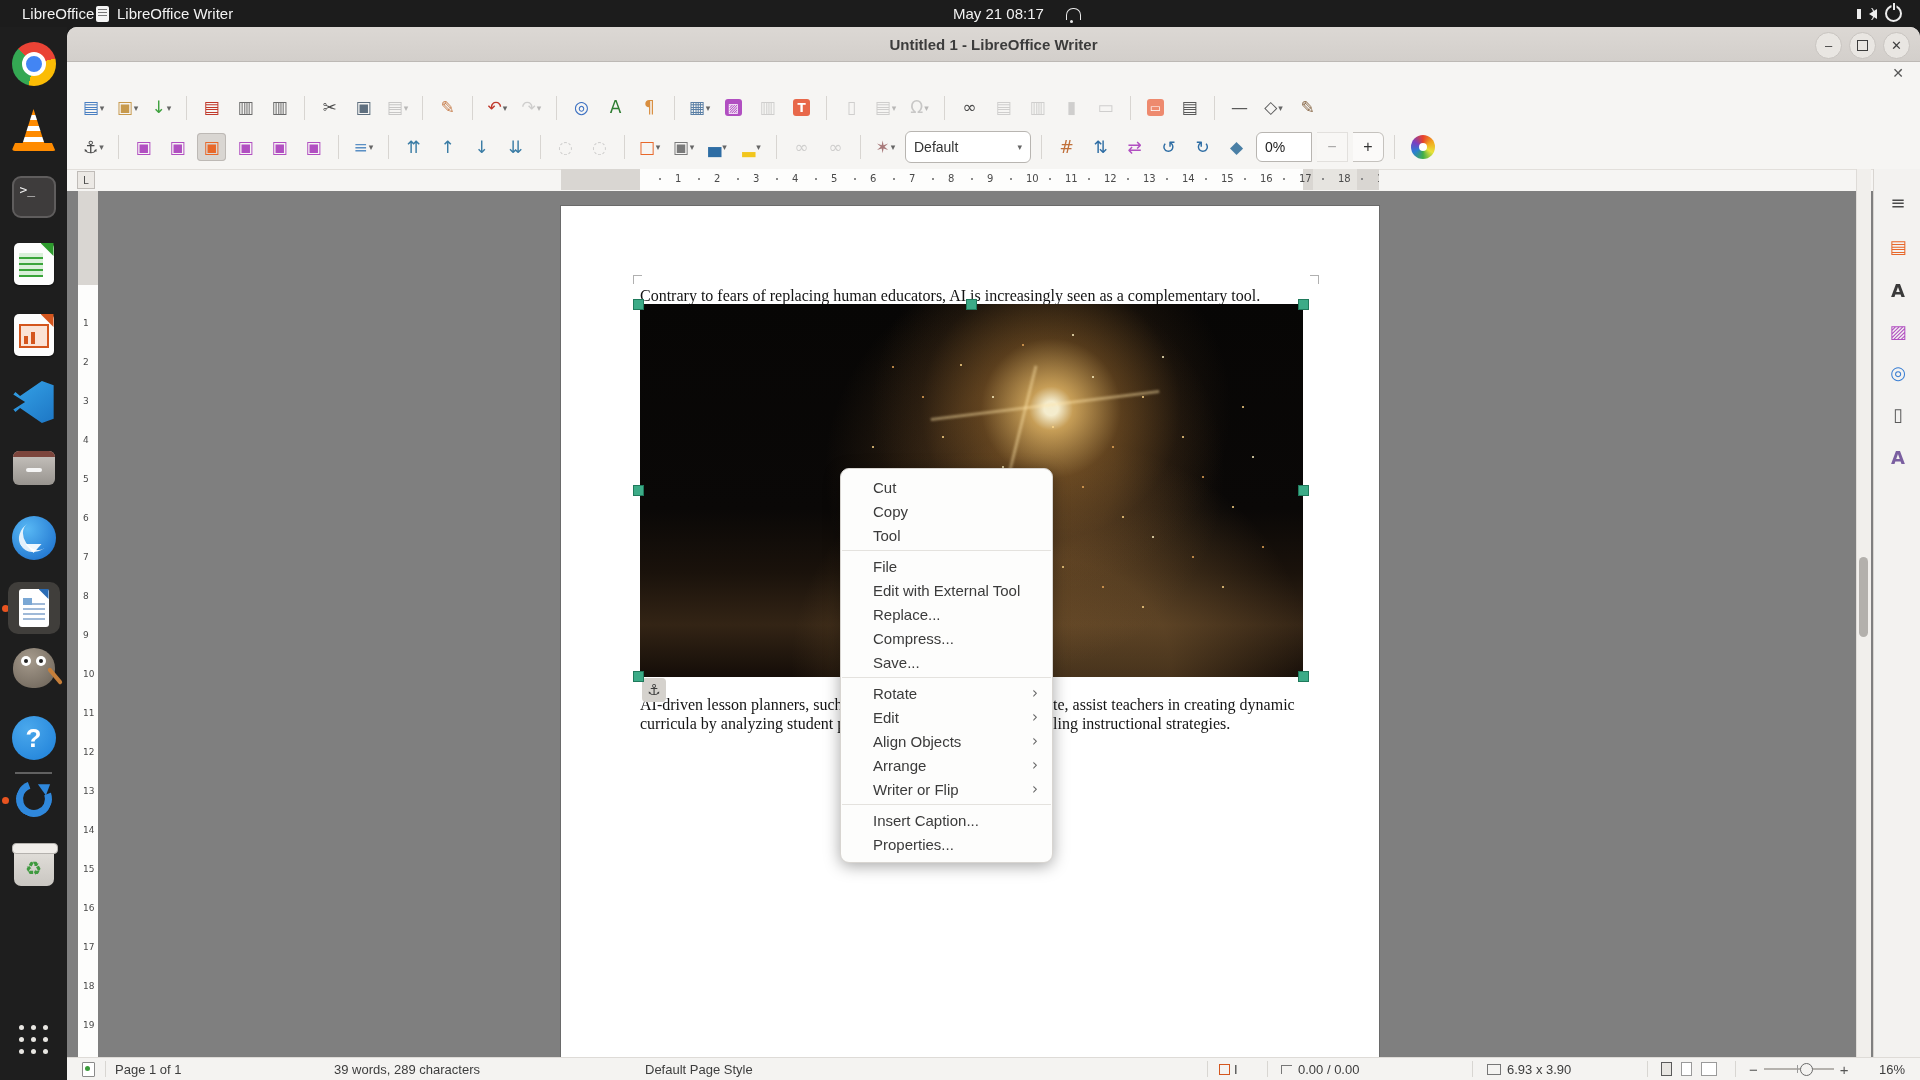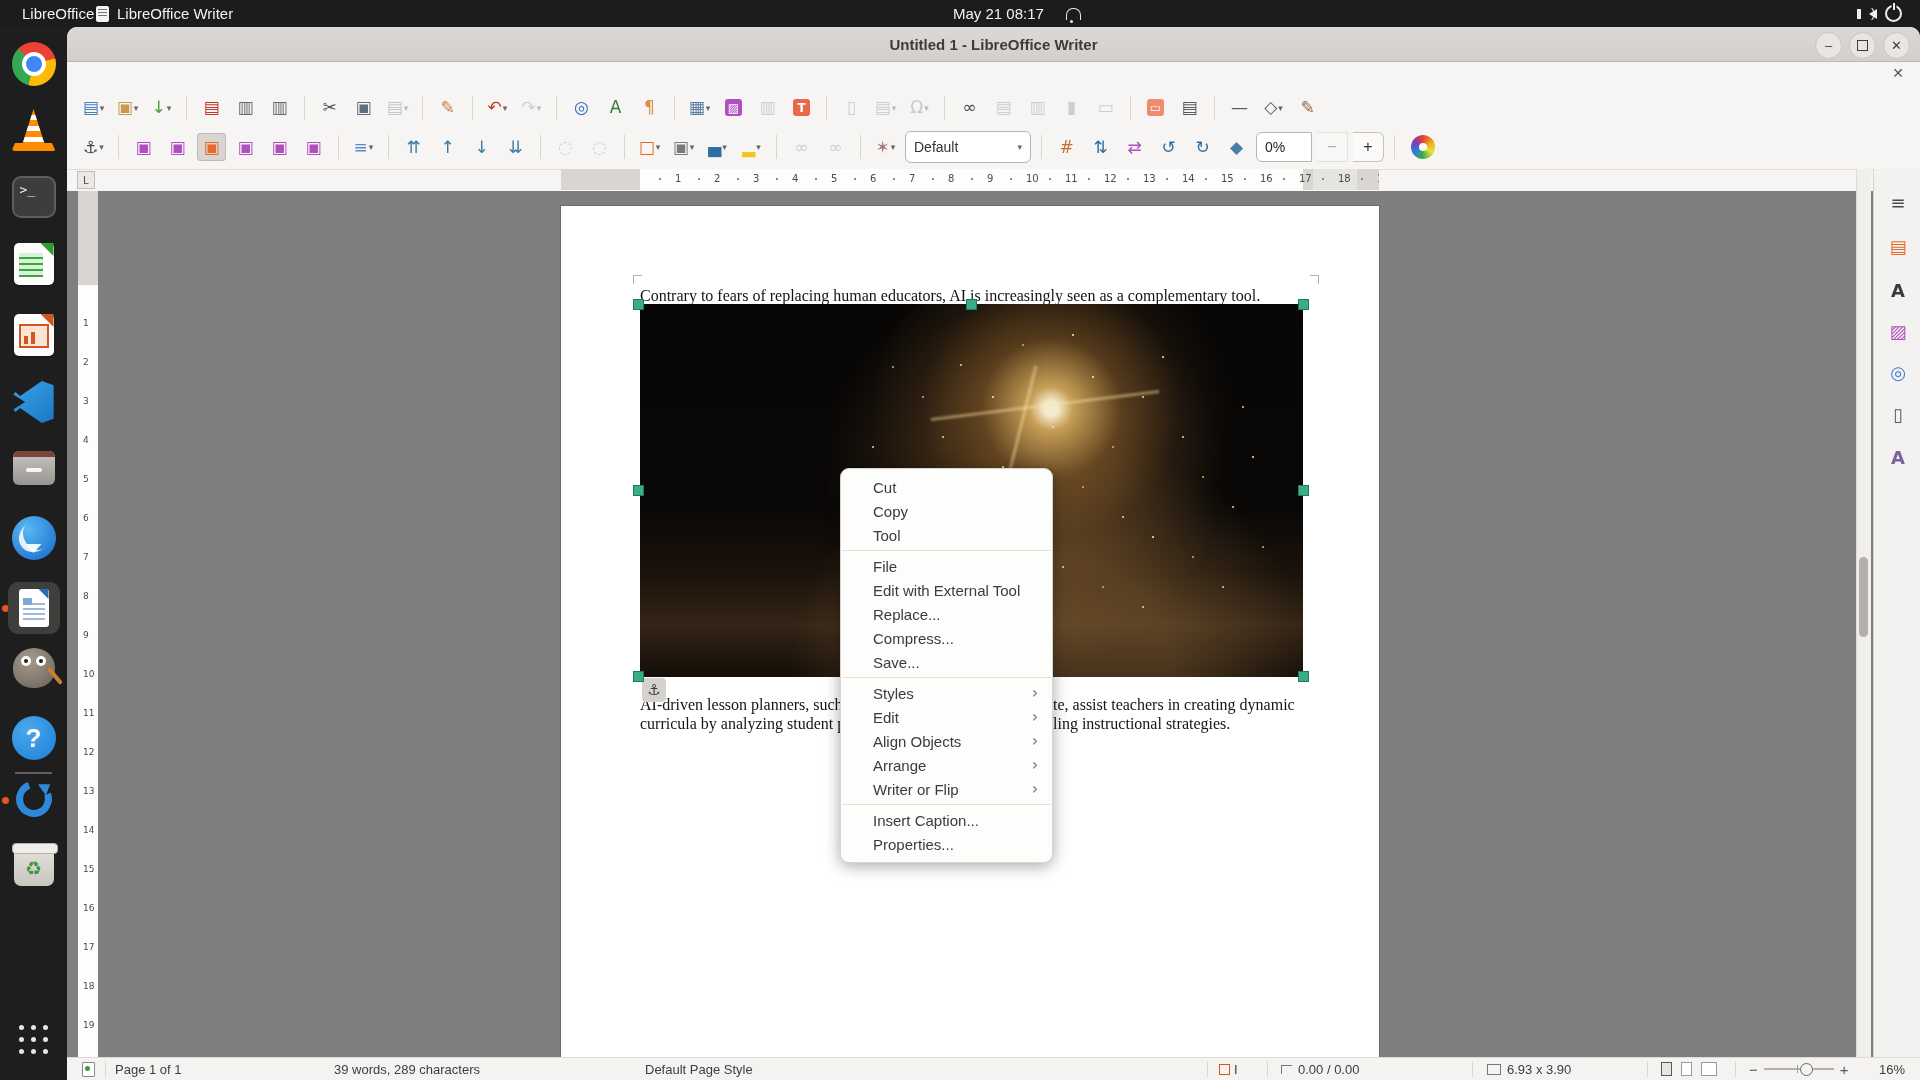--- a/index.html
+++ b/index.html
@@ -626,21 +626,21 @@
         <span>Replace...</span>
       </div>
       <div class="cm-item">
         <span>Compress...</span>
       </div>
       <div class="cm-item">
         <span>Save...</span>
       </div>
       <div class="cm-sep"></div>
       <div class="cm-item">
-        <span>Styles</span>
+        <span>Rotate</span>
         <span class="cm-arrow">›</span>
       </div>
       <div class="cm-item">
         <span>Edit</span>
         <span class="cm-arrow">›</span>
       </div>
       <div class="cm-item">
         <span>Align Objects</span>
         <span class="cm-arrow">›</span>
       </div>

